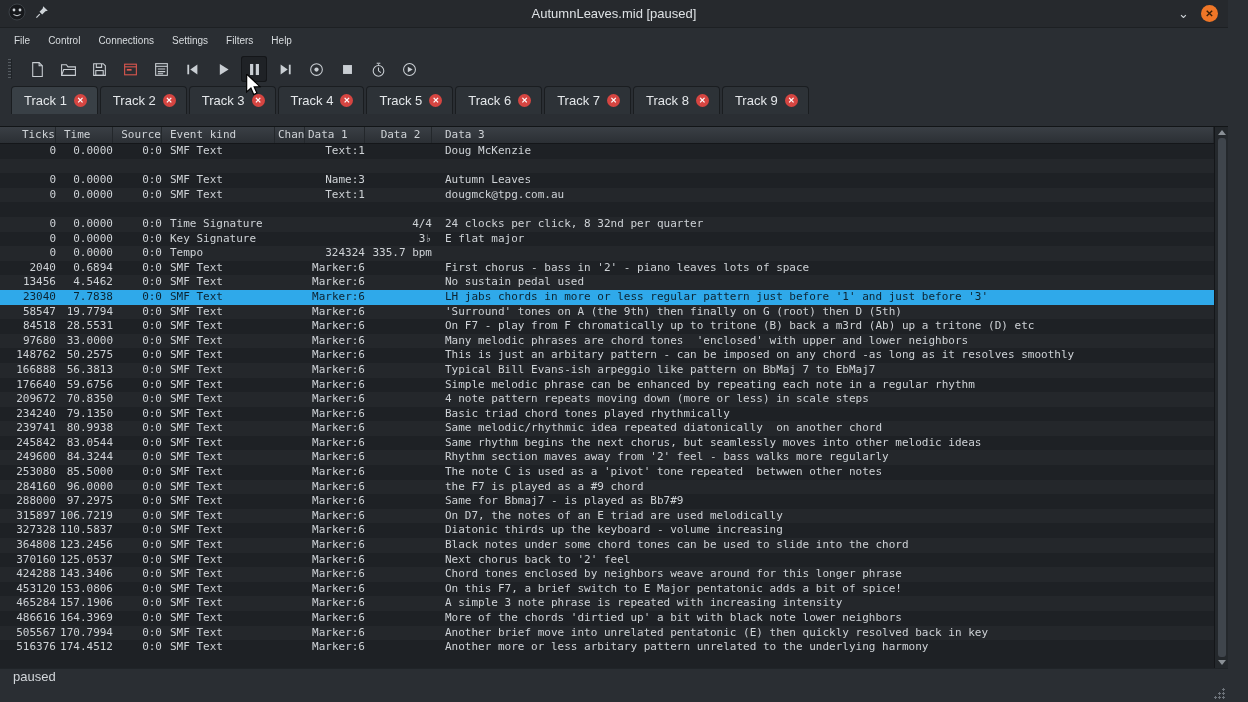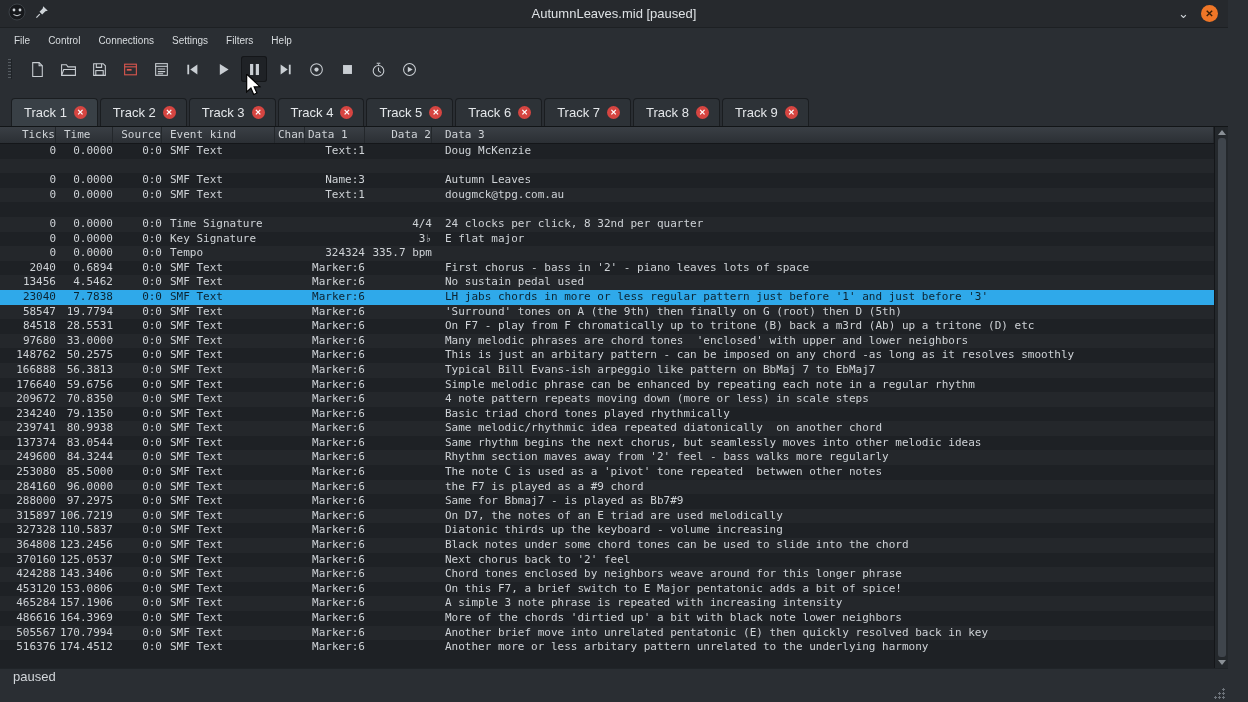--- a/index.html
+++ b/index.html
@@ -20,42 +20,42 @@
   .menu-item{padding:2px 9px;border-radius:2px;color:#d8dcdf}
 
   
   .toolbar{height:34px;display:flex;align-items:center;gap:5px;padding-left:5px;flex:none}
   .tool-grip{width:4px;height:20px;margin:0 7px 0 3px;background:repeating-linear-gradient(to bottom,#565c62 0 1px,transparent 1px 3px);border-right:1px solid #1f2327}
   .tool-btn{width:26px;height:26px;display:flex;align-items:center;justify-content:center;border-radius:3px;flex:none}
   .tool-btn.pressed{background:#1f2226;box-shadow:inset 0 0 0 1px #141619}
   .tool-btn svg{display:block}
 
   
-  .tabbar{height:40px;display:flex;align-items:flex-end;padding-left:11px;gap:2px;flex:none}
+  .tabbar{height:40px;display:flex;align-items:flex-start;padding-left:11px;gap:2px;flex:none}
   .tab{height:28px;display:flex;align-items:center;gap:7px;padding:0 10px 0 12px;background:#2d3237;border:1px solid #1a1d20;border-bottom:none;border-radius:4px 4px 0 0;font-size:13px;color:#e4e7ea}
   .tab.active{background:#394046}
   .tab-close{width:13px;height:13px;border-radius:50%;background:#d64541;color:#fff;font-size:8px;font-weight:bold;display:flex;align-items:center;justify-content:center;line-height:1}
 
   
   .content{flex:1;display:flex;background:#1e2125;border-top:1px solid #121517;overflow:hidden}
   .table{flex:1;font-family:"DejaVu Sans Mono",monospace;font-size:11px;overflow:hidden;display:flex;flex-direction:column}
   .thead,.trow{display:grid;grid-template-columns:56px 57px 49px 113px 30px 60px 67px 1fr}
   .thead{height:17px;line-height:16px;background:linear-gradient(#3a3f45,#2b2f34);border-bottom:1px solid #141619;color:#ced2d6;flex:none}
   .hc{border-right:1px solid #23272b;overflow:hidden;white-space:pre}
   .trow{height:14.6px;line-height:14.6px;color:#ced2d6}
   .trow.alt{background:#24272b}
   .trow.hl{background:#2fa9ea;color:#0c2330}
   .cell{overflow:hidden;white-space:pre}
   .c0,.c1,.c2,.c5,.c6{text-align:right}
   .c3{padding-left:8px;text-align:left}
   .c4{padding-left:3px;text-align:left}
   .c7{padding-left:13px;text-align:left}
   .thead .c1{text-align:left;padding-left:8px}
   .thead .c5{text-align:left;padding-left:3px}
-  .thead .c6{text-align:right;padding-left:5px}
+  .thead .c6{text-align:center;padding-left:5px}
 
   
   .scrollbar{width:14px;background:#24282c;border-left:1px solid #141619;display:flex;flex-direction:column;align-items:center;padding:3px 0;flex:none}
   .sb-arrow{width:0;height:0;border-left:4px solid transparent;border-right:4px solid transparent;flex:none}
   .sb-arrow.up{border-bottom:5px solid #8a9096;margin-bottom:3px}
   .sb-arrow.down{border-top:5px solid #8a9096;margin-top:3px}
   .sb-thumb{flex:1;width:8px;background:#3f454c;border-radius:3px}
 
   
   .statusbar{height:34px;display:flex;padding-left:13px;font-size:13px;color:#d2d6da;background:#2a2e33;position:relative;flex:none;border-top:1px solid #202428}
@@ -438,21 +438,21 @@
             <span class="cell c0">239741</span>
             <span class="cell c1">80.9938</span>
             <span class="cell c2">0:0</span>
             <span class="cell c3">SMF Text</span>
             <span class="cell c4"></span>
             <span class="cell c5">Marker:6</span>
             <span class="cell c6"></span>
             <span class="cell c7">Same melodic/rhythmic idea repeated diatonically  on another chord</span>
           </div>
           <div class="trow">
-            <span class="cell c0">137374</span>
+            <span class="cell c0">245842</span>
             <span class="cell c1">83.0544</span>
             <span class="cell c2">0:0</span>
             <span class="cell c3">SMF Text</span>
             <span class="cell c4"></span>
             <span class="cell c5">Marker:6</span>
             <span class="cell c6"></span>
             <span class="cell c7">Same rhythm begins the next chorus, but seamlessly moves into other melodic ideas</span>
           </div>
           <div class="trow alt">
             <span class="cell c0">249600</span>

